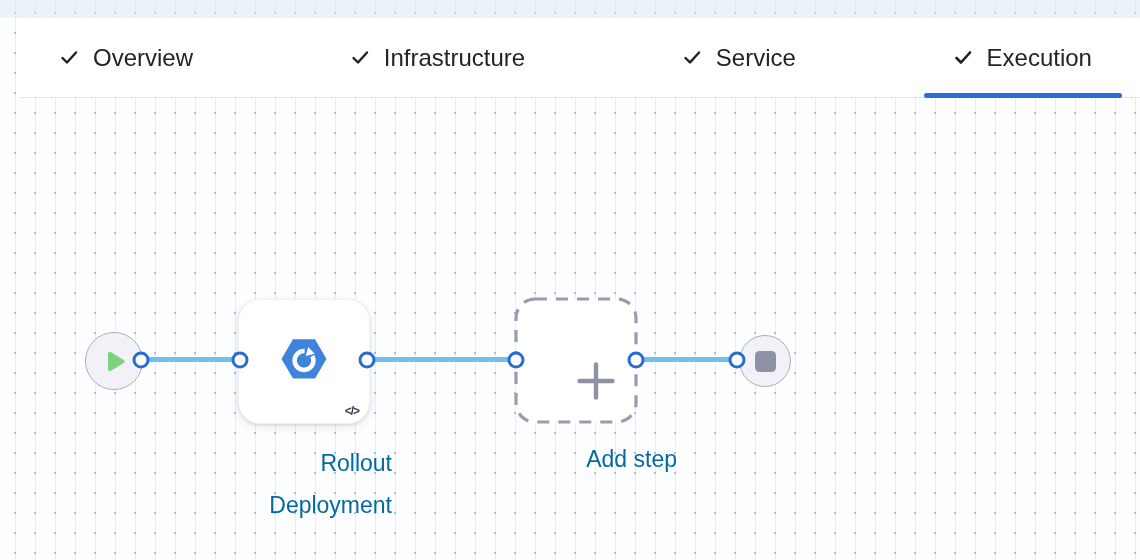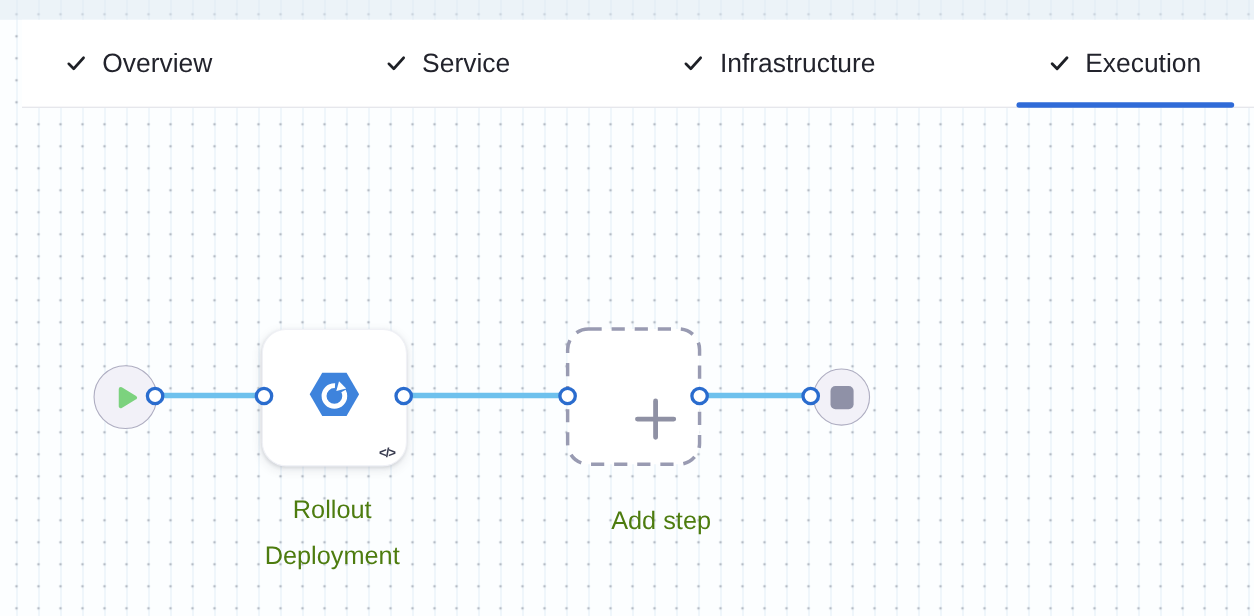--- a/index.html
+++ b/index.html
@@ -93,25 +93,25 @@
     position: absolute; left: 514px; top: 297px; width: 124px; height: 127px;
     z-index: 4; cursor: pointer;
   }
   .add-step-box svg { position: absolute; inset: 0; }
   .plus-icon {
     position: absolute; left: 50%; top: 50%; transform: translate(-50%, -50%);
   }
 
   .node-label {
     position: absolute; transform: translateX(-50%);
-    text-align: center; font-size: 23px; line-height: 42px; color: #4d7c0f;
+    text-align: right; font-size: 23px; line-height: 42px; color: #0369a1;
     z-index: 3; user-select: none;
   }
   .step-label { left: 302px; top: 442px; width: 180px; }
-  .add-step-label { left: 577px; top: 452px; width: 200px; padding-left: 48px; }
+  .add-step-label { left: 577px; top: 438px; width: 200px; padding-left: 48px; }
 </style>
 </head>
 <body>
 
 <div class="top-strip"></div>
 
 <div class="tabbar">
 
   <div class="tab">
     <span class="check-icon">
@@ -121,30 +121,30 @@
     </span>
     <span>Overview</span>
   </div>
 
   <div class="tab">
     <span class="check-icon">
       <svg width="19" height="19" viewBox="0 0 19 19">
           <path d="M2.5 10 L7 14.5 L16 4.5" fill="none" stroke="#1e2026" stroke-width="2.4" stroke-linecap="round" stroke-linejoin="round"></path>
         </svg>
     </span>
+    <span>Infrastructure</span>
+  </div>
+
+  <div class="tab">
+    <span class="check-icon">
+      <svg width="19" height="19" viewBox="0 0 19 19">
+          <path d="M2.5 10 L7 14.5 L16 4.5" fill="none" stroke="#1e2026" stroke-width="2.4" stroke-linecap="round" stroke-linejoin="round"></path>
+        </svg>
+    </span>
     <span>Service</span>
-  </div>
-
-  <div class="tab">
-    <span class="check-icon">
-      <svg width="19" height="19" viewBox="0 0 19 19">
-          <path d="M2.5 10 L7 14.5 L16 4.5" fill="none" stroke="#1e2026" stroke-width="2.4" stroke-linecap="round" stroke-linejoin="round"></path>
-        </svg>
-    </span>
-    <span>Infrastructure</span>
   </div>
 
   <div class="tab active">
     <span class="check-icon">
       <svg width="19" height="19" viewBox="0 0 19 19">
           <path d="M2.5 10 L7 14.5 L16 4.5" fill="none" stroke="#1e2026" stroke-width="2.6" stroke-linecap="round" stroke-linejoin="round"></path>
         </svg>
     </span>
     <span>Execution</span>
     <div class="tab-underline"></div>

